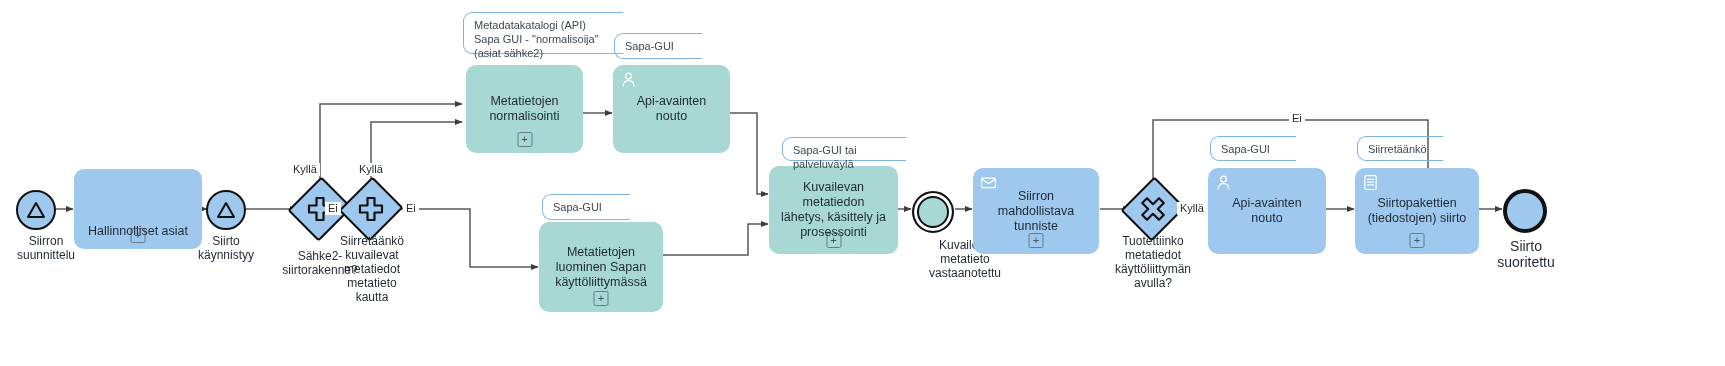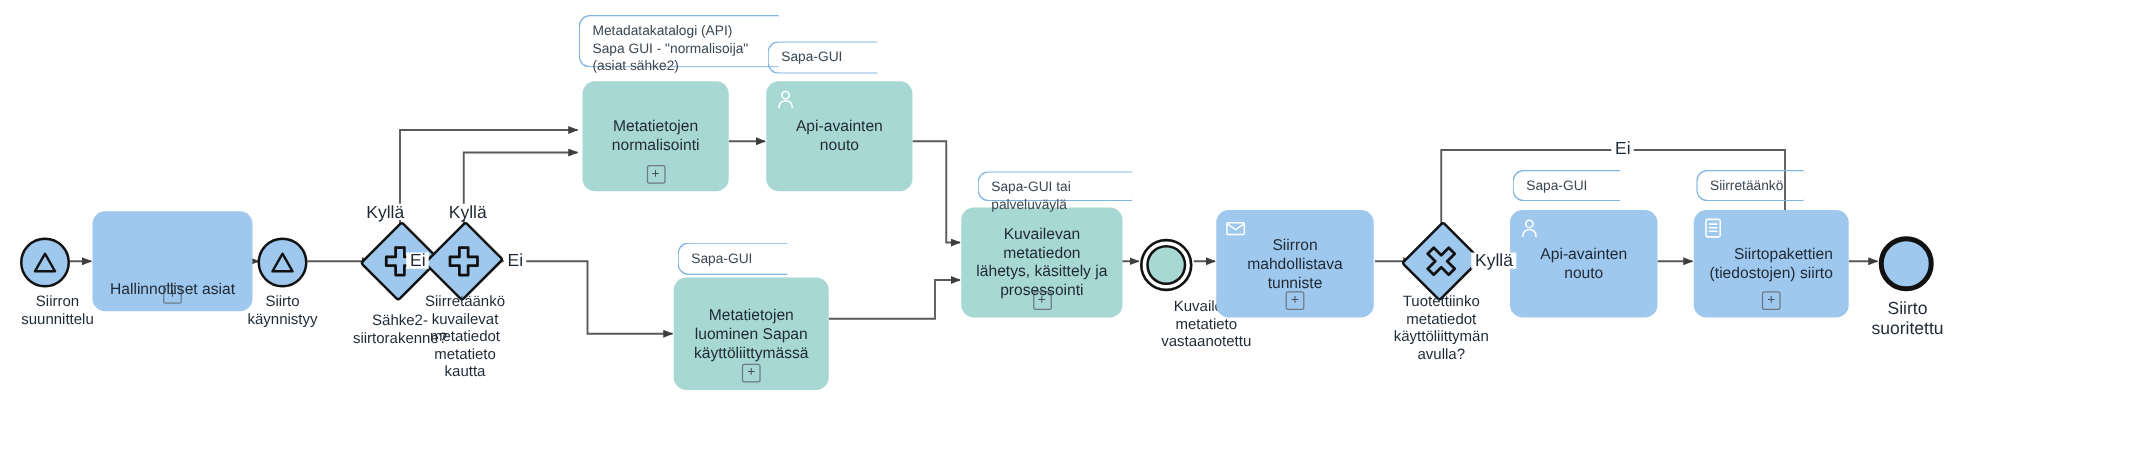--- a/index.html
+++ b/index.html
@@ -125,21 +125,21 @@
     border-left: 1.6px solid #7fb3e0;
     border-top: 1.6px solid #7fb3e0;
     border-bottom: 1.6px solid #7fb3e0;
     border-top-left-radius: 9px;
     border-bottom-left-radius: 9px;
     white-space: pre-line;
   }
   
   .edge-label {
     position: absolute;
-    font-size: 14px;
+    font-size: 11px;
     line-height: 13px;
     color: #1f2933;
     background: #ffffff;
     padding: 0 3px;
     white-space: nowrap;
   }
 </style>
 </head>
 <body>
 
@@ -292,21 +292,21 @@
   </div>
 
   <div class="node task blue" style="left:1208px; top:168px; width:118px; height:86px;">
     <svg class="type-icon" viewBox="0 0 18 18">
       <circle cx="9" cy="5.4" r="3.1" fill="none" stroke="#ffffff" stroke-width="1.3"></circle>
       <path d="M3.4,16 C3.4,11.8 6.0,10.2 9,10.2 C12,10.2 14.6,11.8 14.6,16" fill="none" stroke="#ffffff" stroke-width="1.3" stroke-linecap="round"></path>
     </svg>
     <span class="task-label" style="white-space:pre-line;">Api-avainten nouto</span>
   </div>
 
-  <div class="node task blue" style="left:1355px; top:168px; width:124px; height:86px;text-align:right;">
+  <div class="node task blue" style="left:1355px; top:168px; width:124px; height:86px;">
     <svg class="type-icon" viewBox="0 0 18 18">
       <rect x="3" y="1.6" width="12" height="14.8" rx="1.4" fill="none" stroke="#ffffff" stroke-width="1.3"></rect>
       <path d="M5.8,5.6 L12.2,5.6 M5.8,8.6 L12.2,8.6 M5.8,11.6 L12.2,11.6" stroke="#ffffff" stroke-width="1.3" stroke-linecap="round"></path>
     </svg>
     <span class="task-label" style="white-space:pre-line;">Siirtopakettien
 (tiedostojen) siirto</span>
     <span class="marker-plus">+</span>
   </div>
 
   <div class="annot" style="left:463px; top:12px; width:160px; height:42px;">Metadatakatalogi (API)

